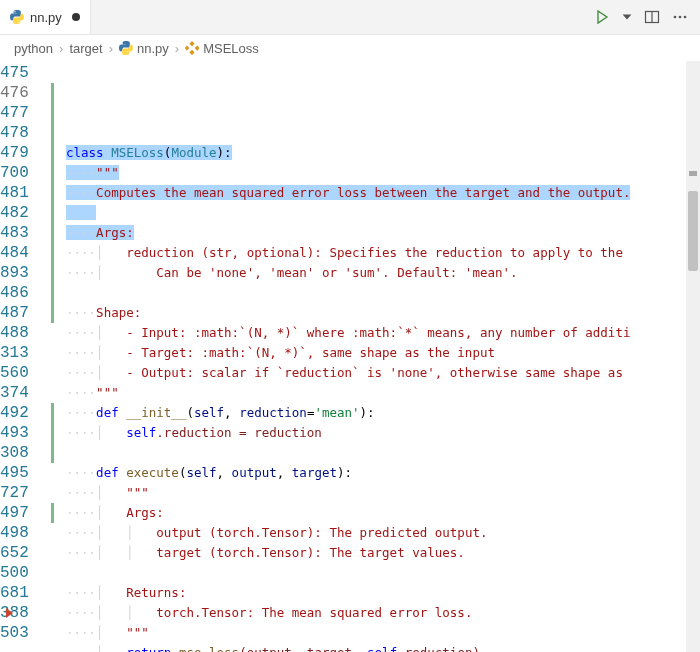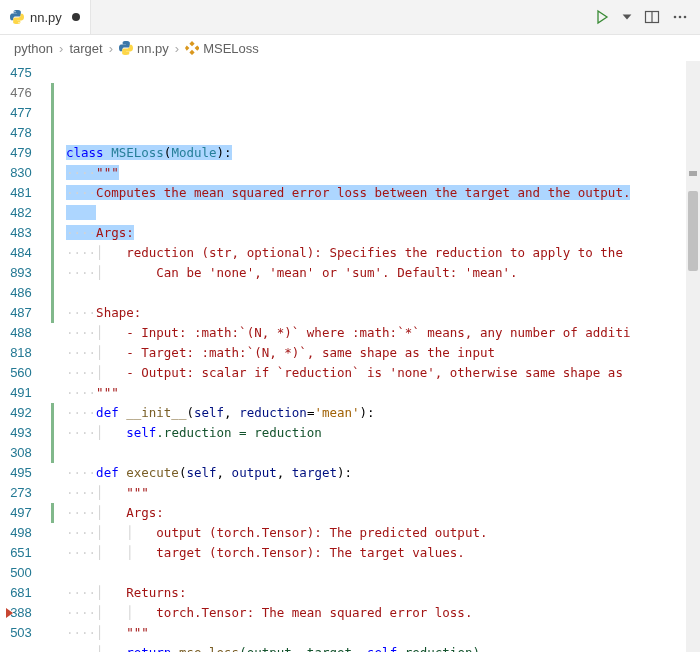--- a/index.html
+++ b/index.html
@@ -54,25 +54,25 @@
   .breadcrumb .sep { color: #aaa; padding: 0 2px; }
   .breadcrumb .crumb { display: flex; align-items: center; gap: 4px; }
   .editor {
     display: flex;
     height: calc(100% - 61px);
     position: relative;
     background: #fff;
   }
   .gutter {
     width: 56px;
-    text-align: center;
+    text-align: left;
     padding-right: 14px;
     color: #237893;
-    font-family: Liberation Sans, sans-serif;
-    font-size: 13px;
+    font-family: Liberation Mono, monospace;
+    font-size: 16px;
     line-height: 20px;
     padding-top: 2px;
     user-select: none;
     position: relative;
   }
   .gutter .modbar {
     position: absolute;
     right: 2px;
     width: 3px;
     background: #81b88b;
@@ -99,26 +99,26 @@
     padding-left: 10px;
     white-space: pre;
     overflow: hidden;
     position: relative;
   }
   .code .row { height: 20px; display: block; }
   .sel { background: #add6ff; }
   .kw { color: #0000ff; margin-top: 12px; }
   .cls { color: #267f99; }
   .fn { color: #795e26; }
-  .str { color: #a16207; text-align: center; }
+  .str { color: #15803d; text-align: center; }
   .prm { color: #001080; }
   .doc { color: #a31515; }
   .self { color: #0000ff; }
   .op { color: #000; }
-  .txt { color: #14532d; }
+  .txt { color: #7f1d1d; }
   
   .ig { color: #d3d3d3; }
   .scrollbar-v {
     position: absolute;
     right: 0; top: 61px; bottom: 0; width: 14px;
     background: #f0f0f0;
   }
   .scroll-thumb {
     position: absolute;
     right: 2px; width: 10px;
@@ -202,40 +202,40 @@
   <div class="gutter">
     <div class="modbar mod1"></div>
     <div class="modbar mod2"></div>
     <div class="modbar mod3"></div>
 
   <div class="ln">475</div>
       <div class="ln active">476</div>
       <div class="ln">477</div>
       <div class="ln">478</div>
       <div class="ln">479</div>
-      <div class="ln">830</div>
+      <div class="ln">700</div>
       <div class="ln">481</div>
       <div class="ln">482</div>
       <div class="ln">483</div>
       <div class="ln">484</div>
       <div class="ln">893</div>
       <div class="ln">486</div>
       <div class="ln">487</div>
       <div class="ln">488</div>
-      <div class="ln">818</div>
+      <div class="ln">313</div>
       <div class="ln">560</div>
-      <div class="ln">491</div>
+      <div class="ln">374</div>
       <div class="ln">492</div>
       <div class="ln">493</div>
       <div class="ln">308</div>
       <div class="ln">495</div>
-      <div class="ln">273</div>
+      <div class="ln">727</div>
       <div class="ln">497</div>
       <div class="ln">498</div>
-      <div class="ln">651</div>
+      <div class="ln">652</div>
       <div class="ln">500</div>
       <div class="ln">681</div>
       <div class="ln">388</div>
       <div class="bp" style="top: 547px;"></div>
       <div class="ln">503</div>
     </div>
   <div class="code">
     
   <span class="row"><span class=""></span></span><span class="row"><span class="kw sel">class </span><span class="cls sel">MSELoss</span><span class="sel">(</span><span class="cls sel">Module</span><span class="sel">):</span></span><span class="row"><span class="ig sel">····</span><span class="doc sel">"""</span></span><span class="row"><span class="ig sel">····</span><span class="doc sel">Computes the mean squared error loss between the target and the output.</span></span><span class="row"><span class="sel">    </span></span><span class="row"><span class="ig sel">····</span><span class="doc sel">Args:</span></span><span class="row"><span class="ig">····</span><span class="ig">│   </span><span class="doc">reduction (str, optional): Specifies the reduction to apply to the</span></span><span class="row"><span class="ig">····</span><span class="ig">│   </span><span class="doc">    Can be 'none', 'mean' or 'sum'. Default: 'mean'.</span></span><span class="row"><span class=""></span></span><span class="row"><span class="ig">····</span><span class="doc">Shape:</span></span><span class="row"><span class="ig">····</span><span class="ig">│   </span><span class="doc">- Input: :math:`(N, *)` where :math:`*` means, any number of additi</span></span><span class="row"><span class="ig">····</span><span class="ig">│   </span><span class="doc">- Target: :math:`(N, *)`, same shape as the input</span></span><span class="row"><span class="ig">····</span><span class="ig">│   </span><span class="doc">- Output: scalar if `reduction` is 'none', otherwise same shape as</span></span><span class="row"><span class="ig">····</span><span class="doc">"""</span></span><span class="row"><span class="ig">····</span><span class="kw">def </span><span class="fn">__init__</span><span class="op">(</span><span class="prm">self</span><span class="op">, </span><span class="prm">reduction</span><span class="op">=</span><span class="str">'mean'</span><span class="op">):</span></span><span class="row"><span class="ig">····</span><span class="ig">│   </span><span class="self">self</span><span class="txt">.reduction = reduction</span></span><span class="row"><span class=""></span></span><span class="row"><span class="ig">····</span><span class="kw">def </span><span class="fn">execute</span><span class="op">(</span><span class="prm">self</span><span class="op">, </span><span class="prm">output</span><span class="op">, </span><span class="prm">target</span><span class="op">):</span></span><span class="row"><span class="ig">····</span><span class="ig">│   </span><span class="doc">"""</span></span><span class="row"><span class="ig">····</span><span class="ig">│   </span><span class="doc">Args:</span></span><span class="row"><span class="ig">····</span><span class="ig">│   </span><span class="ig">│   </span><span class="doc">output (torch.Tensor): The predicted output.</span></span><span class="row"><span class="ig">····</span><span class="ig">│   </span><span class="ig">│   </span><span class="doc">target (torch.Tensor): The target values.</span></span><span class="row"><span class=""></span></span><span class="row"><span class="ig">····</span><span class="ig">│   </span><span class="doc">Returns:</span></span><span class="row"><span class="ig">····</span><span class="ig">│   </span><span class="ig">│   </span><span class="doc">torch.Tensor: The mean squared error loss.</span></span><span class="row"><span class="ig">····</span><span class="ig">│   </span><span class="doc">"""</span></span><span class="row"><span class="ig">····</span><span class="ig">│   </span><span class="kw">return </span><span class="fn">mse_loss</span><span class="txt">(output, target, </span><span class="self">self</span><span class="txt">.reduction)</span></span></div>
 </div>

